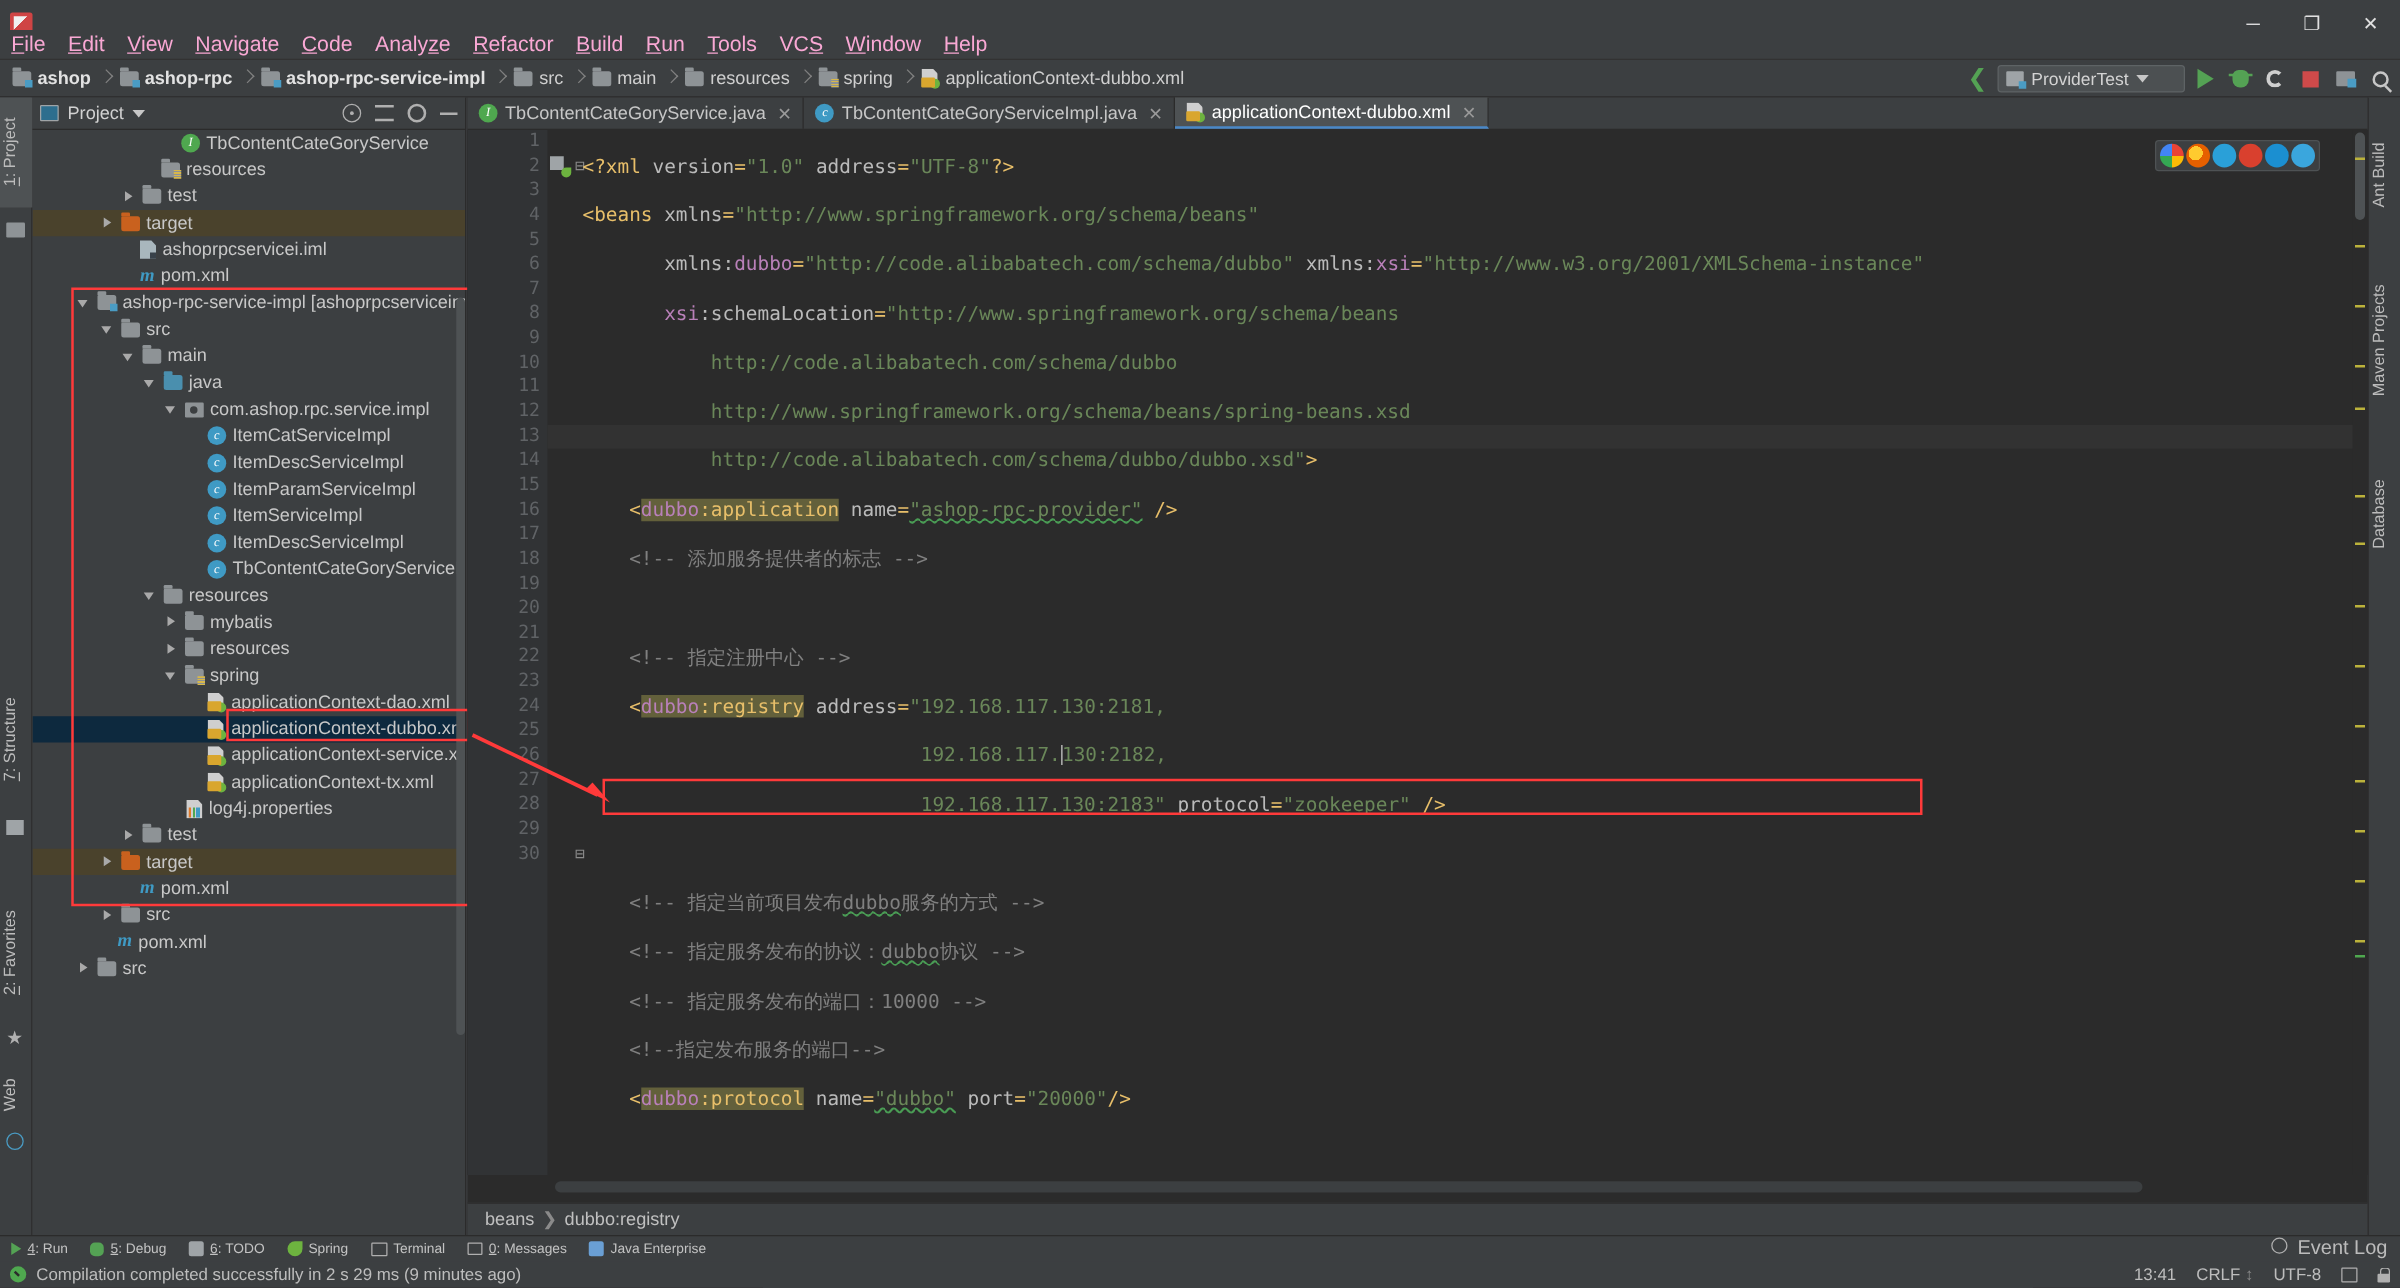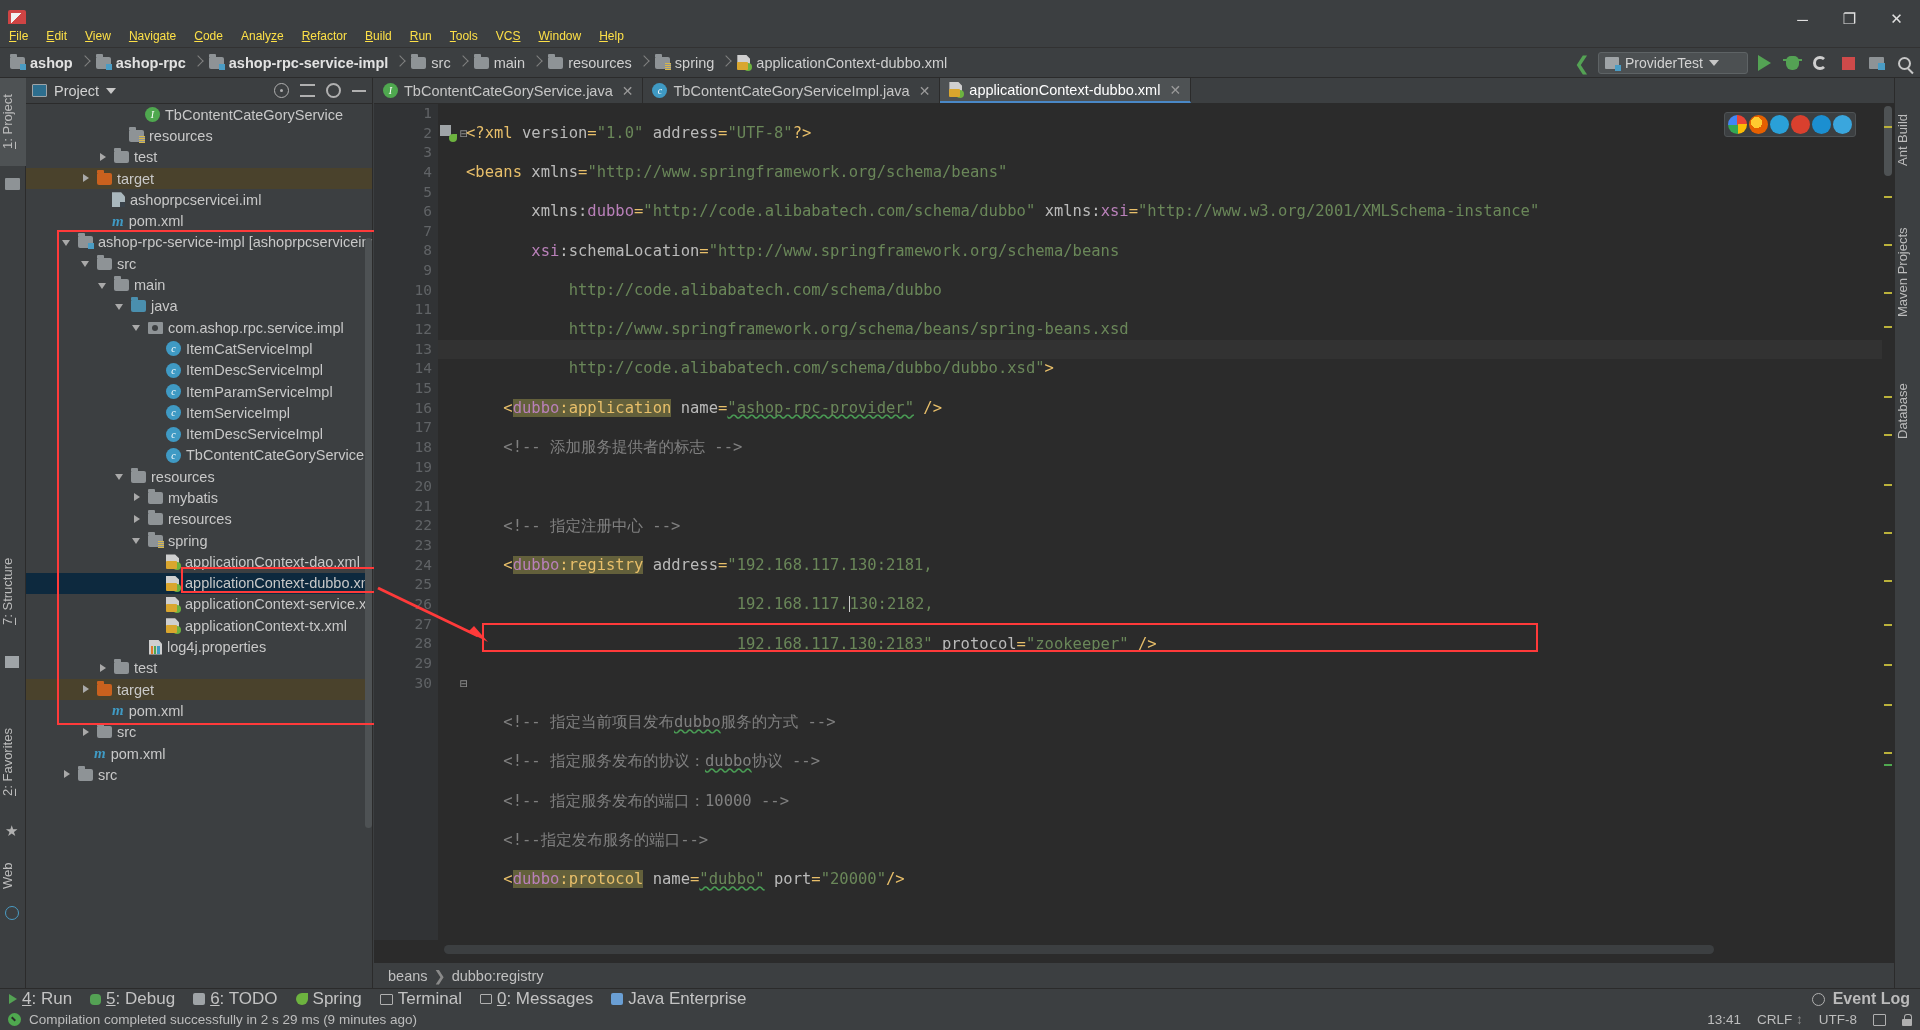--- a/index.html
+++ b/index.html
@@ -36,21 +36,21 @@
     color: #e0e0e0; font-size: 15px;
   }
 
   
   .menubar {
     position: absolute; top: 24px; left: 0; width: 1920px; height: 24px;
     display: flex; align-items: center; background: #3c3f41;
     border-bottom: 1px solid #323232;
   }
   .menu-item {
-    padding: 2px 9px; font-size: 12px; color: #fde047; white-space: nowrap; text-align: center;
+    padding: 2px 9px; font-size: 17px; color: #f9a8d4; white-space: nowrap; text-align: center;
   }
   .menu-item .mn { text-decoration: underline; }
 
   
   .navbar {
     position: absolute; top: 48px; left: 0; width: 1920px; height: 30px;
     background: #3c3f41; display: flex; align-items: center;
     border-bottom: 1px solid #2b2b2b;
   }
   .crumbs { display: flex; align-items: center; margin-left: 4px; }
@@ -267,24 +267,24 @@
   .b-ic { width: 19px; height: 19px; border-radius: 50%; }
 
   
   .bottom-bar {
     position: absolute; left: 0; right: 0; bottom: 21px; height: 21px;
     background: #3c3f41; display: flex; align-items: center; gap: 0px;
     border-top: 1px solid #2b2b2b;
   }
   .btw {
     display: flex; align-items: center; gap: 5px; padding: 12px 9px;
-    font-size: 17px; color: #c3c3c3; height: 21px;
+    font-size: 11px; color: #c3c3c3; height: 21px;
   }
   .btw .u { text-decoration: underline; }
-  .btw-right { margin-left: auto; display:flex; align-items:center; gap:8px; padding-right: 10px; font-weight: bold;}
+  .btw-right { margin-left: auto; display:flex; gap:8px; padding-right: 10px;}
 
   
   .status-bar {
     position: absolute; left: 0; right: 0; bottom: 0; height: 21px;
     background: #3c3f41; display: flex; align-items: center;
     font-size: 13.5px; color: #bdbdbd; padding-left: 8px; gap: 8px;
   }
   .status-right { margin-left: auto; display: flex; align-items: center; gap: 16px; padding-right: 8px; }
   .ok-ico { width: 13px; height: 13px; border-radius: 50%; background: #4fa84f; position: relative; flex:none;}
   .ok-ico::after { content:""; position:absolute; left:3px; top:5px; width:5px; height:2px; background:#2b2b2b;

